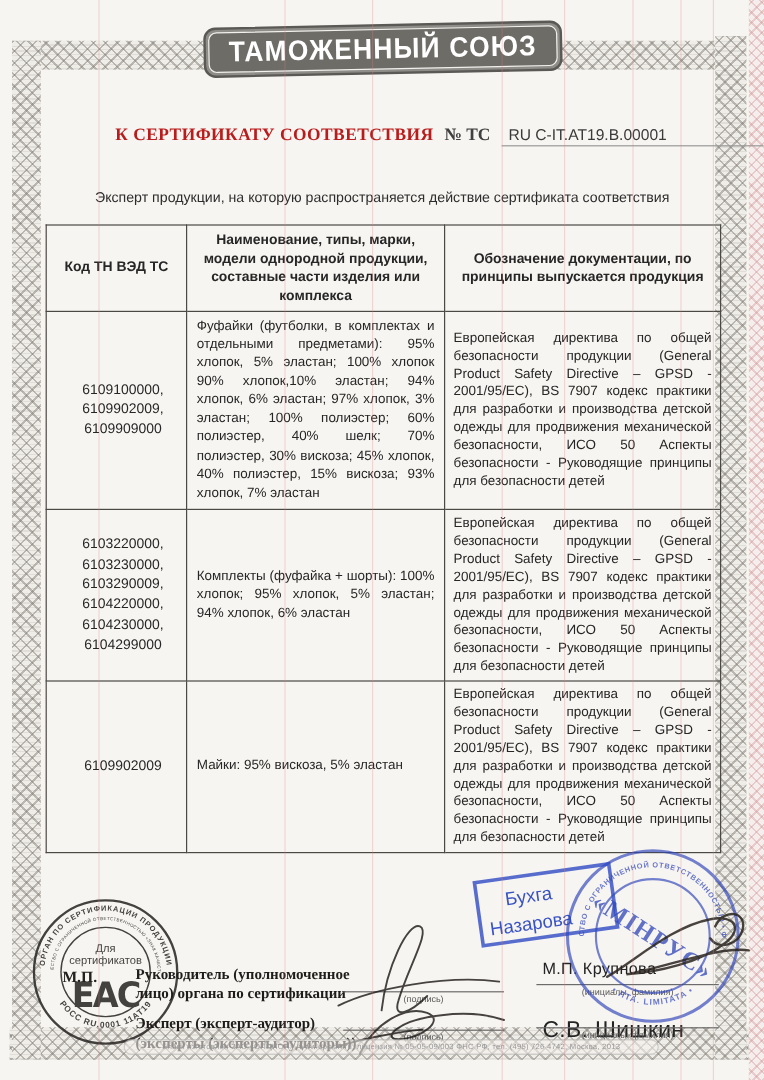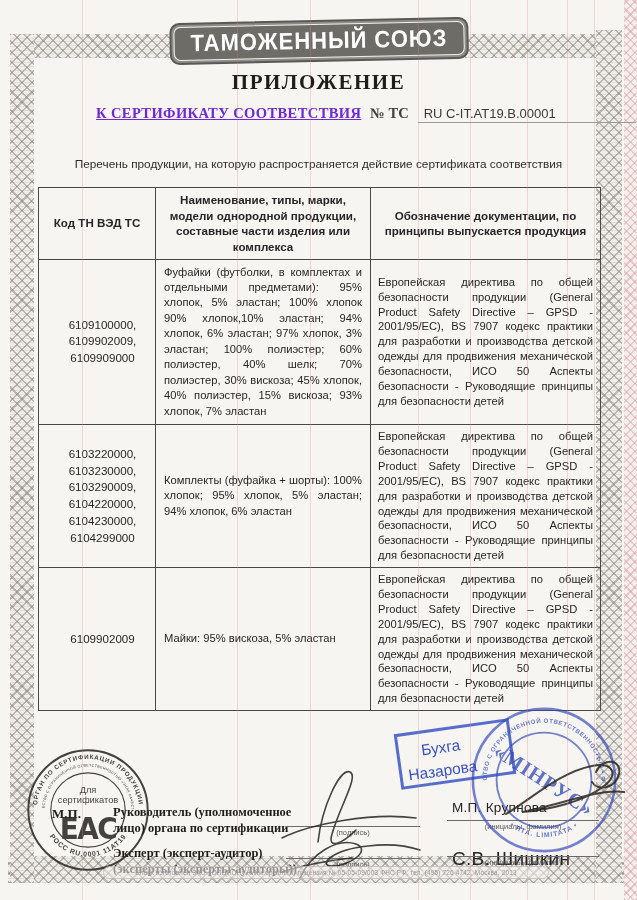--- a/index.html
+++ b/index.html
@@ -25,21 +25,21 @@
   
   .badge-wrap{position:absolute;top:20px;left:50%;transform:translateX(-50%) rotate(-1.2deg);z-index:3;}
   .badge-outer{background:#8f8d88;border:2px solid #5b5955;border-radius:10px;padding:2px;}
   .badge-inner{background:#6e6c67;border:1.5px solid #f2f1ee;border-radius:7px;padding:3px 16px;}
   .badge-text{color:#ffffff;font-weight:bold;font-size:22px;letter-spacing:1px;white-space:nowrap;
       font-family:"Liberation Sans",sans-serif;display:inline-block;transform:scaleY(1.08);}
   .title{position:absolute;top:70px;left:0;width:100%;text-align:center;z-index:3;
       font-family:"Liberation Serif",serif;font-weight:bold;font-size:21px;letter-spacing:1.5px;color:#1e1e1e;}
   .subtitle-row{position:absolute;top:105px;left:96px;z-index:3;display:flex;align-items:baseline;gap:9px;
       font-family:"Liberation Serif",serif;}
-  .subtitle-main{font-weight:bold;font-size:14.5px;letter-spacing:.4px;color:#6d28d9;text-decoration:underline;}
+  .subtitle-main{font-weight:bold;font-size:14.5px;letter-spacing:.4px;color:#b91c1c;}
   .subtitle-no{font-weight:bold;font-size:14.5px;color:#404040;}
   .cert-number{font-family:"Liberation Sans",sans-serif;font-size:13px;color:#3a3a3a;
       border-bottom:1px solid #9a9a9a;padding:0 14px 1px 6px;min-width:198px;}
   .series-row{position:absolute;top:127px;left:356px;z-index:3;display:flex;align-items:baseline;gap:20px;}
   .series-label{font-family:"Liberation Serif",serif;font-size:13.5px;color:#1e1e1e;letter-spacing:.5px;}
   .series-number{font-family:"Liberation Mono",monospace;font-size:14px;color:#74806f;letter-spacing:2.5px;}
   .intro{position:absolute;top:157px;left:0;width:100%;text-align:center;z-index:3;
       font-size:11.8px;color:#2d2d2d;}
   
   table.products{position:absolute;left:38px;top:187px;width:562px;z-index:3;
@@ -93,30 +93,29 @@
   <div class="scanline" style="left:594px"></div>
 
   <div class="badge-wrap">
     <div class="badge-outer">
         <div class="badge-inner">
       <span class="badge-text">ТАМОЖЕННЫЙ СОЮЗ</span>
     </div>
       </div>
   </div>
 
-  <div class="title">ПРИЛОЖЕНИЕ</div>
 
   <div class="subtitle-row">
     <span class="subtitle-main">К СЕРТИФИКАТУ СООТВЕТСТВИЯ</span>
     <span class="subtitle-no">№ ТС</span>
     <span class="cert-number">RU C-IT.AT19.B.00001</span>
   </div>
 
 
-  <div class="intro">Перечень продукции, на которую распространяется действие сертификата соответствия</div>
+  <div class="intro">Эксперт продукции, на которую распространяется действие сертификата соответствия</div>
 
   <table class="products">
     <colgroup>
         <col style="width:117px">
         <col style="width:215px">
         <col style="width:230px">
       </colgroup>
     <thead>
       <tr style="height:68px">
         <th>Код ТН ВЭД ТС</th>

